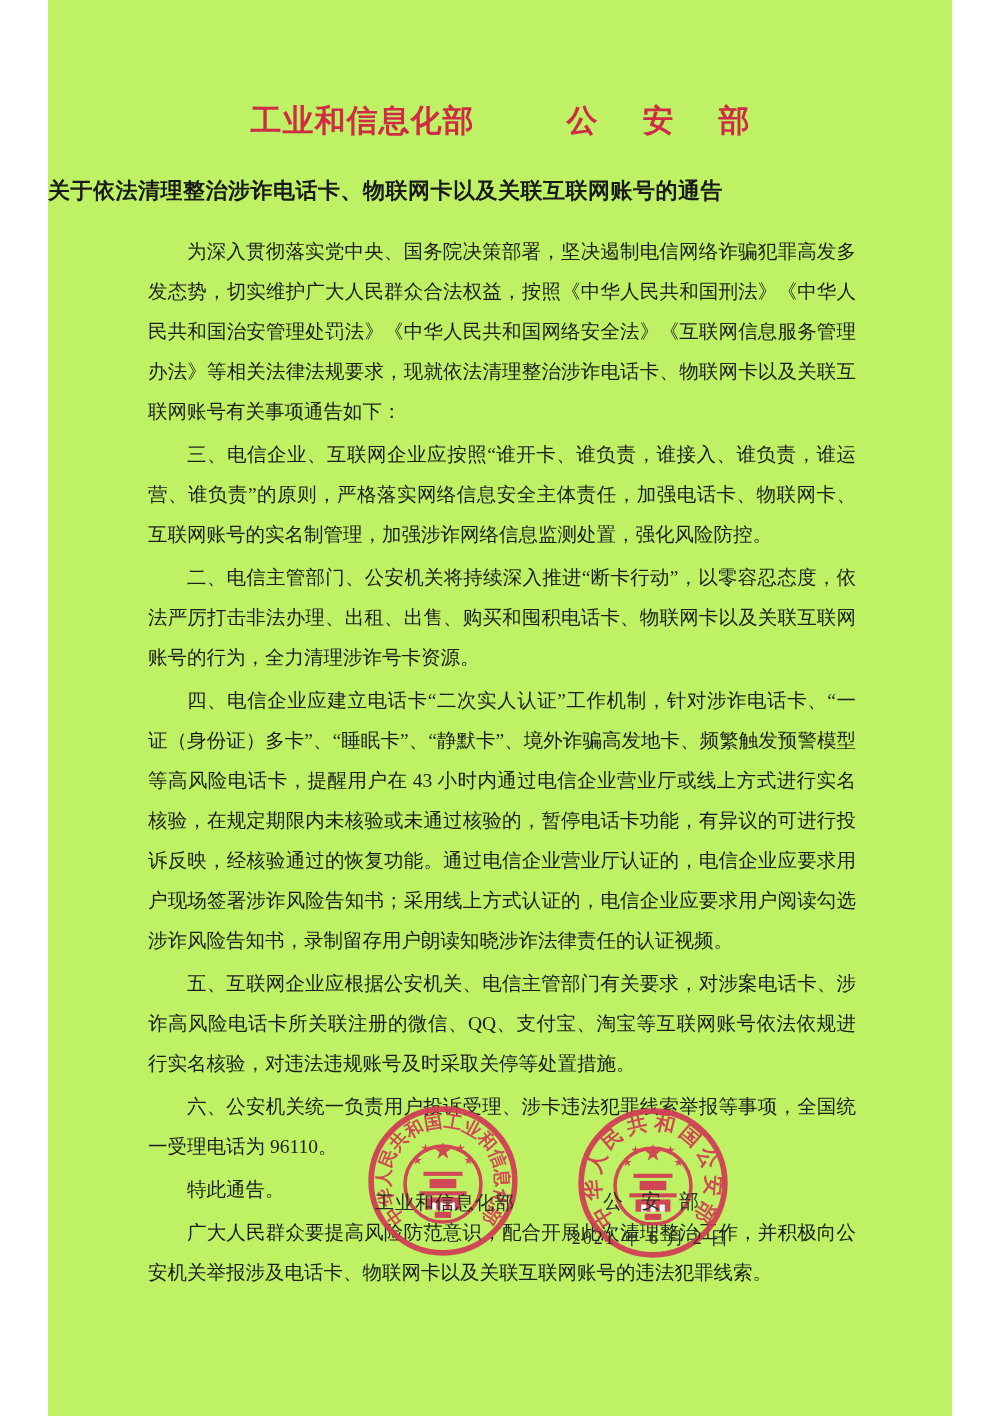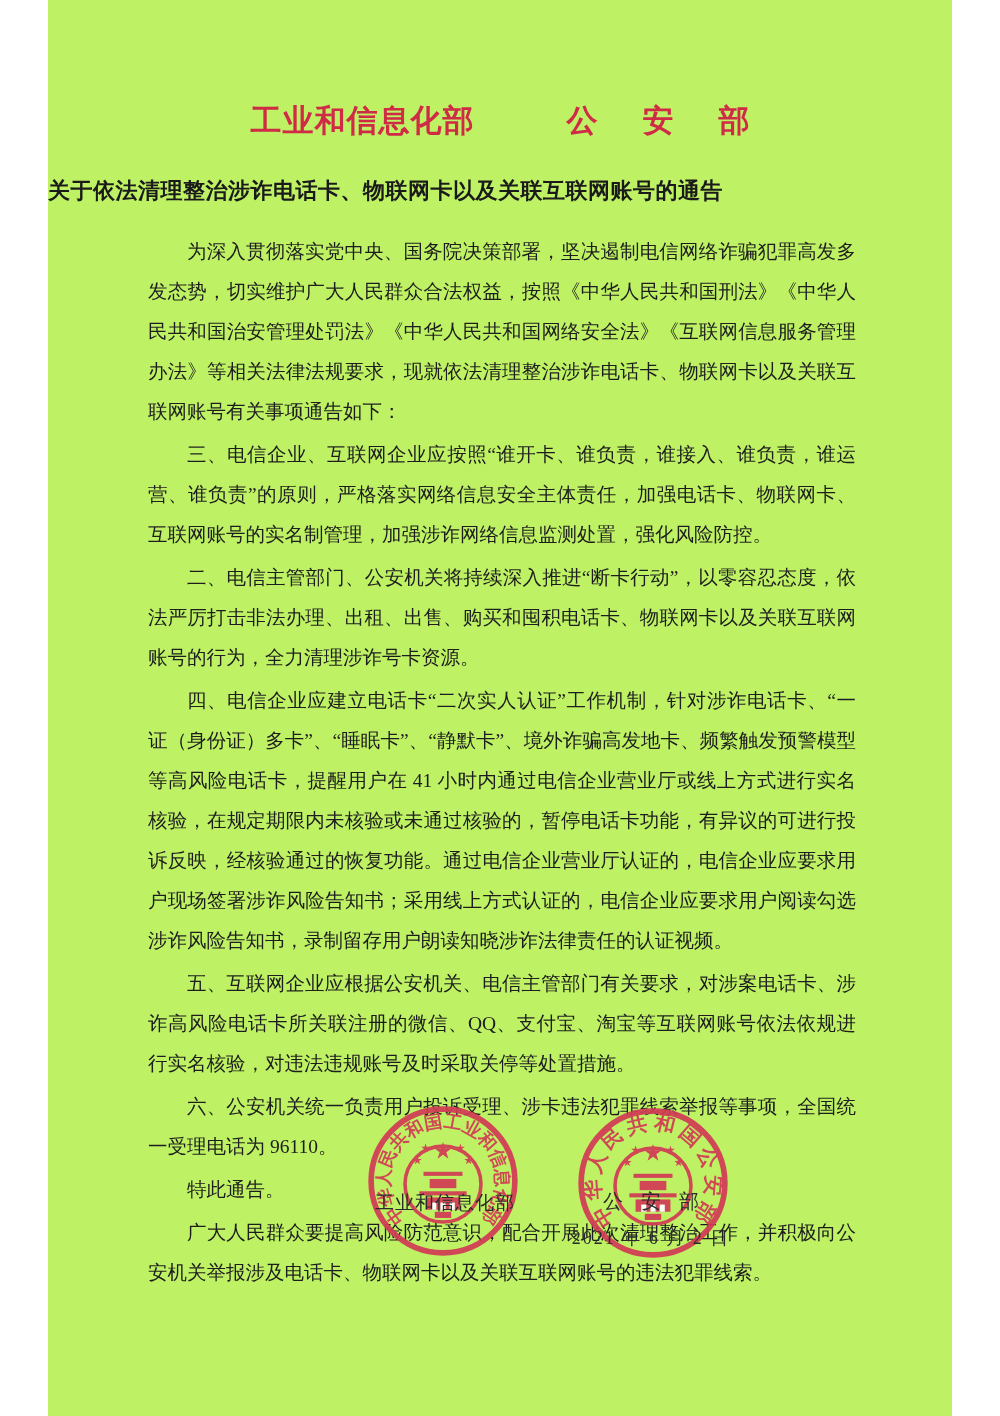--- a/index.html
+++ b/index.html
@@ -86,21 +86,21 @@
 
   <div class="doc-body">
 
       <p>为深入贯彻落实党中央、国务院决策部署，坚决遏制电信网络诈骗犯罪高发多发态势，切实维护广大人民群众合法权益，按照《中华人民共和国刑法》《中华人民共和国治安管理处罚法》《中华人民共和国网络安全法》《互联网信息服务管理办法》等相关法律法规要求，现就依法清理整治涉诈电话卡、物联网卡以及关联互联网账号有关事项通告如下：</p>
 
 
       <p>三、电信企业、互联网企业应按照“谁开卡、谁负责，谁接入、谁负责，谁运营、谁负责”的原则，严格落实网络信息安全主体责任，加强电话卡、物联网卡、互联网账号的实名制管理，加强涉诈网络信息监测处置，强化风险防控。</p>
 
       <p>二、电信主管部门、公安机关将持续深入推进“断卡行动”，以零容忍态度，依法严厉打击非法办理、出租、出售、购买和囤积电话卡、物联网卡以及关联互联网账号的行为，全力清理涉诈号卡资源。</p>
 
-      <p>四、电信企业应建立电话卡“二次实人认证”工作机制，针对涉诈电话卡、“一证（身份证）多卡”、“睡眠卡”、“静默卡”、境外诈骗高发地卡、频繁触发预警模型等高风险电话卡，提醒用户在 41 小时内通过电信企业营业厅或线上方式进行实名核验，在规定期限内未核验或未通过核验的，暂停电话卡功能，有异议的可进行投诉反映，经核验通过的恢复功能。通过电信企业营业厅认证的，电信企业应要求用户现场签署涉诈风险告知书；采用线上方式认证的，电信企业应要求用户阅读勾选涉诈风险告知书，录制留存用户朗读知晓涉诈法律责任的认证视频。</p>
+      <p>四、电信企业应建立电话卡“二次实人认证”工作机制，针对涉诈电话卡、“一证（身份证）多卡”、“睡眠卡”、“静默卡”、境外诈骗高发地卡、频繁触发预警模型等高风险电话卡，提醒用户在 43 小时内通过电信企业营业厅或线上方式进行实名核验，在规定期限内未核验或未通过核验的，暂停电话卡功能，有异议的可进行投诉反映，经核验通过的恢复功能。通过电信企业营业厅认证的，电信企业应要求用户现场签署涉诈风险告知书；采用线上方式认证的，电信企业应要求用户阅读勾选涉诈风险告知书，录制留存用户朗读知晓涉诈法律责任的认证视频。</p>
 
       <p>五、互联网企业应根据公安机关、电信主管部门有关要求，对涉案电话卡、涉诈高风险电话卡所关联注册的微信、QQ、支付宝、淘宝等互联网账号依法依规进行实名核验，对违法违规账号及时采取关停等处置措施。</p>
 
       <p>六、公安机关统一负责用户投诉受理、涉卡违法犯罪线索举报等事项，全国统一受理电话为 96110。</p>
 
       <p>特此通告。</p>
 
       <p>广大人民群众要提高风险防范意识，配合开展此次清理整治工作，并积极向公安机关举报涉及电话卡、物联网卡以及关联互联网账号的违法犯罪线索。</p>
     </div>
 

